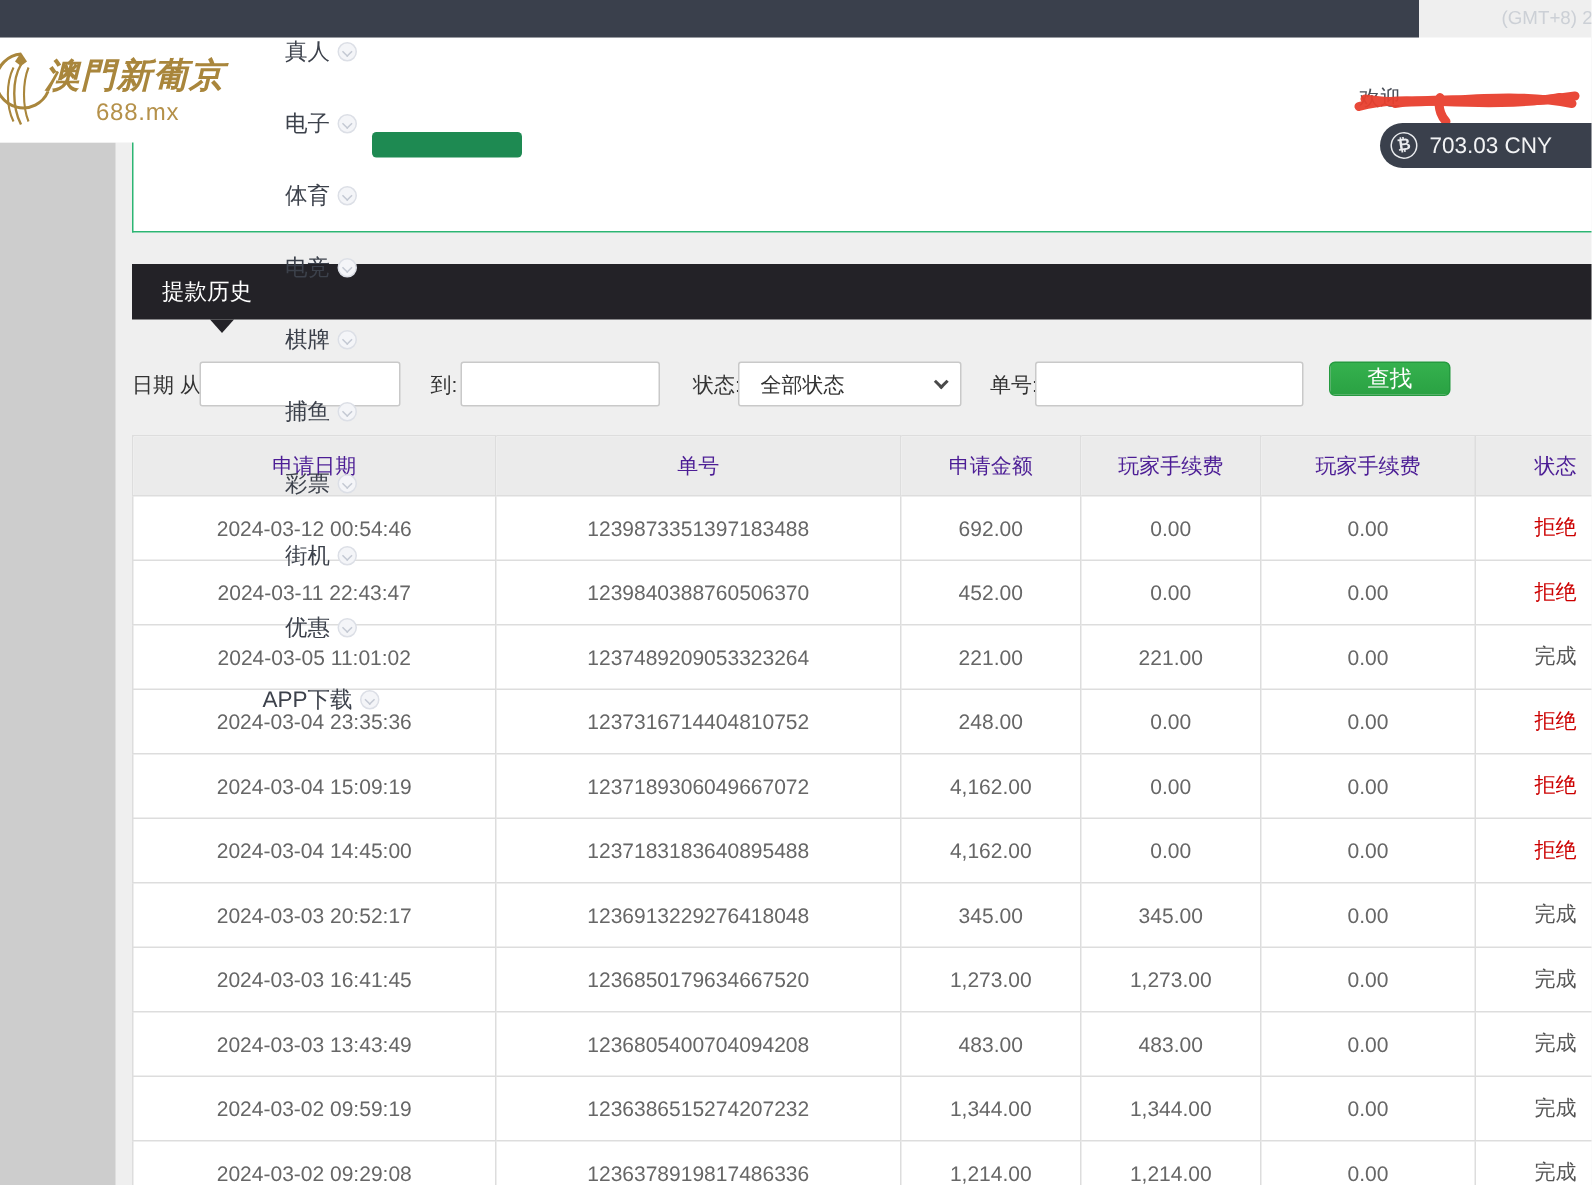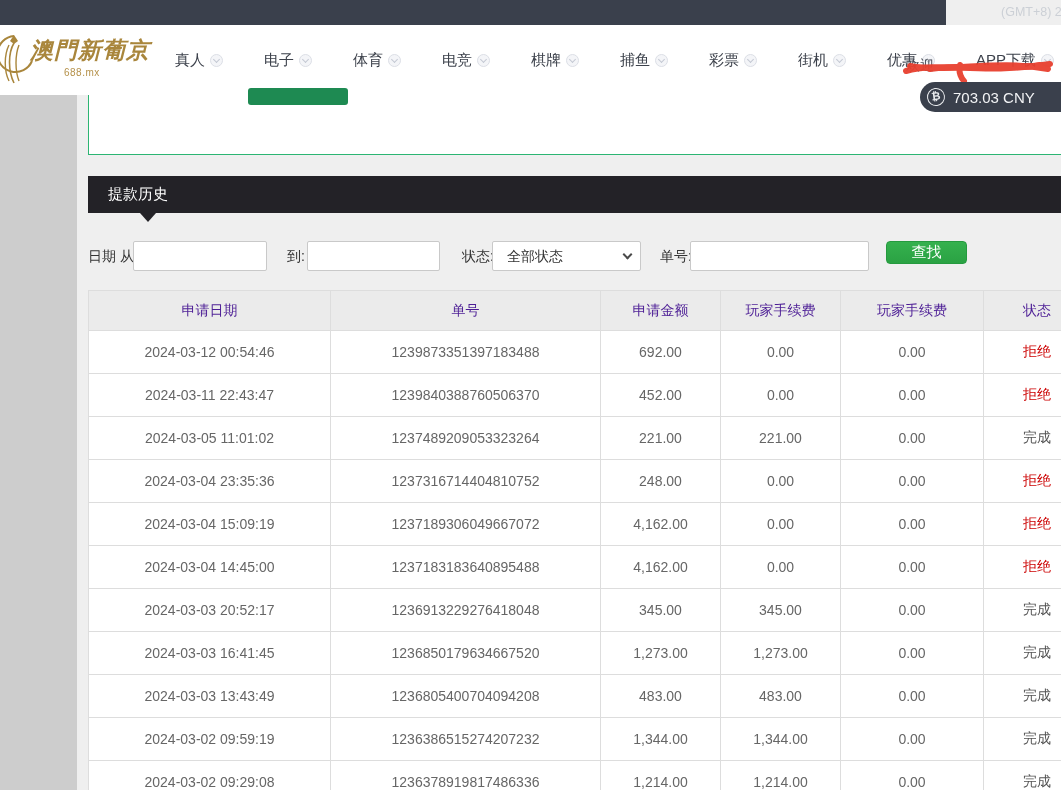--- a/index.html
+++ b/index.html
@@ -28,25 +28,25 @@
   .logo { position:absolute; left:-14px; top:4px; width:170px; height:64px; }
   .logo-emblem { position:absolute; left:0; top:2px; }
   .brand-title {
     position:absolute; left:44px; top:6px;
     font-family:"DejaVu Serif","Liberation Serif",serif;
     font-style:italic; font-weight:bold;
     font-size:23px; color:#a9863c; letter-spacing:1px; white-space:nowrap;
   }
   .brand-domain {
     position:absolute; left:78px; top:38px;
-    font-size:10px; color:#b5914a; letter-spacing:.5px;
+    font-size:16px; color:#b5914a; letter-spacing:.5px;
   }
   .main-nav {
     position:absolute; left:175px; top:0; height:70px;
-    display:flex; align-items:center; gap:41px;
+    display:flex; align-items:center; gap:29px;flex-direction:column;
   }
   .nav-item {
     display:flex; align-items:center; gap:5px;
     font-size:15px; color:#3c414b; text-decoration:none; cursor:pointer;
     white-space:nowrap;
   }
   .nav-circle-icon {
     position:relative; width:13px; height:13px; border-radius:50%;
     border:1px solid #dcdfe6; background:#f4f5f8;
   }

